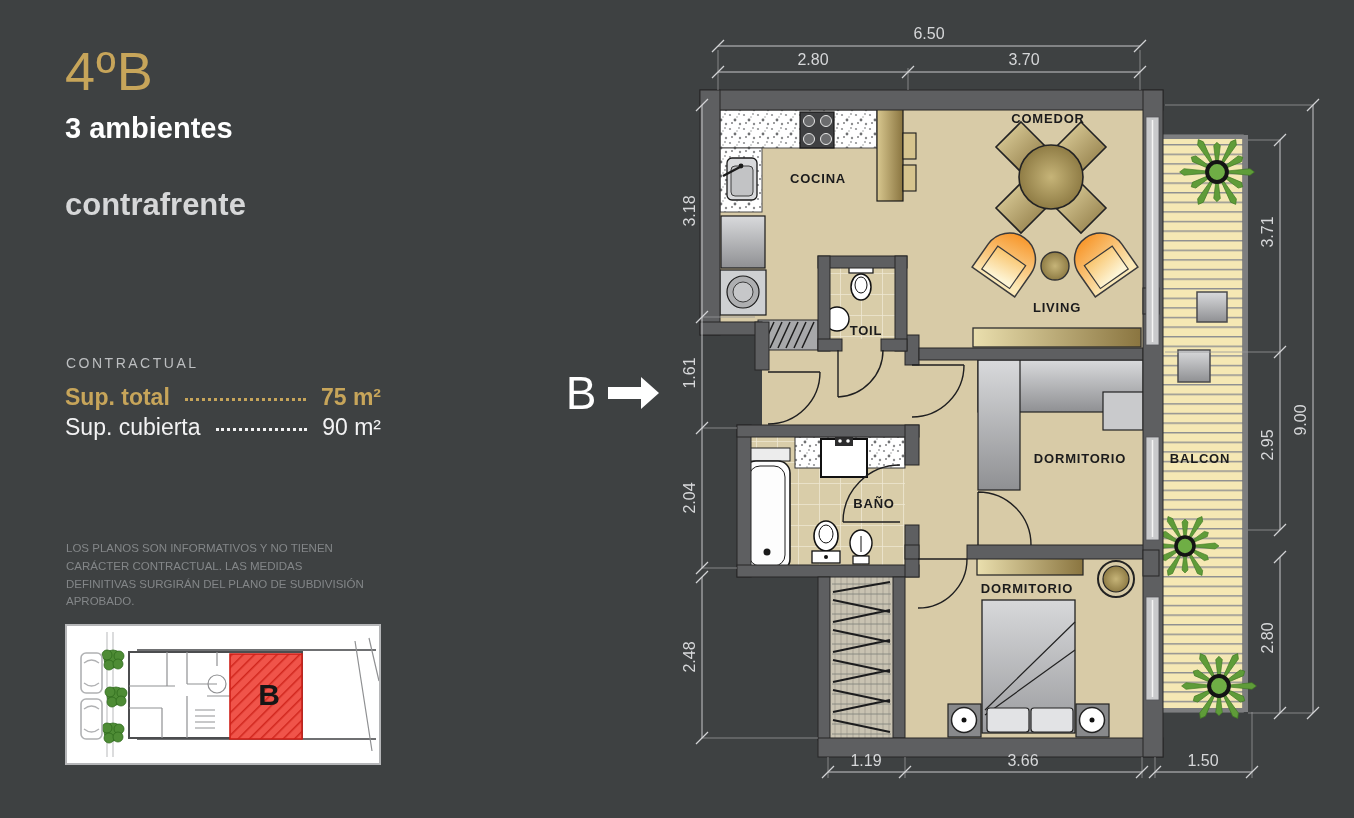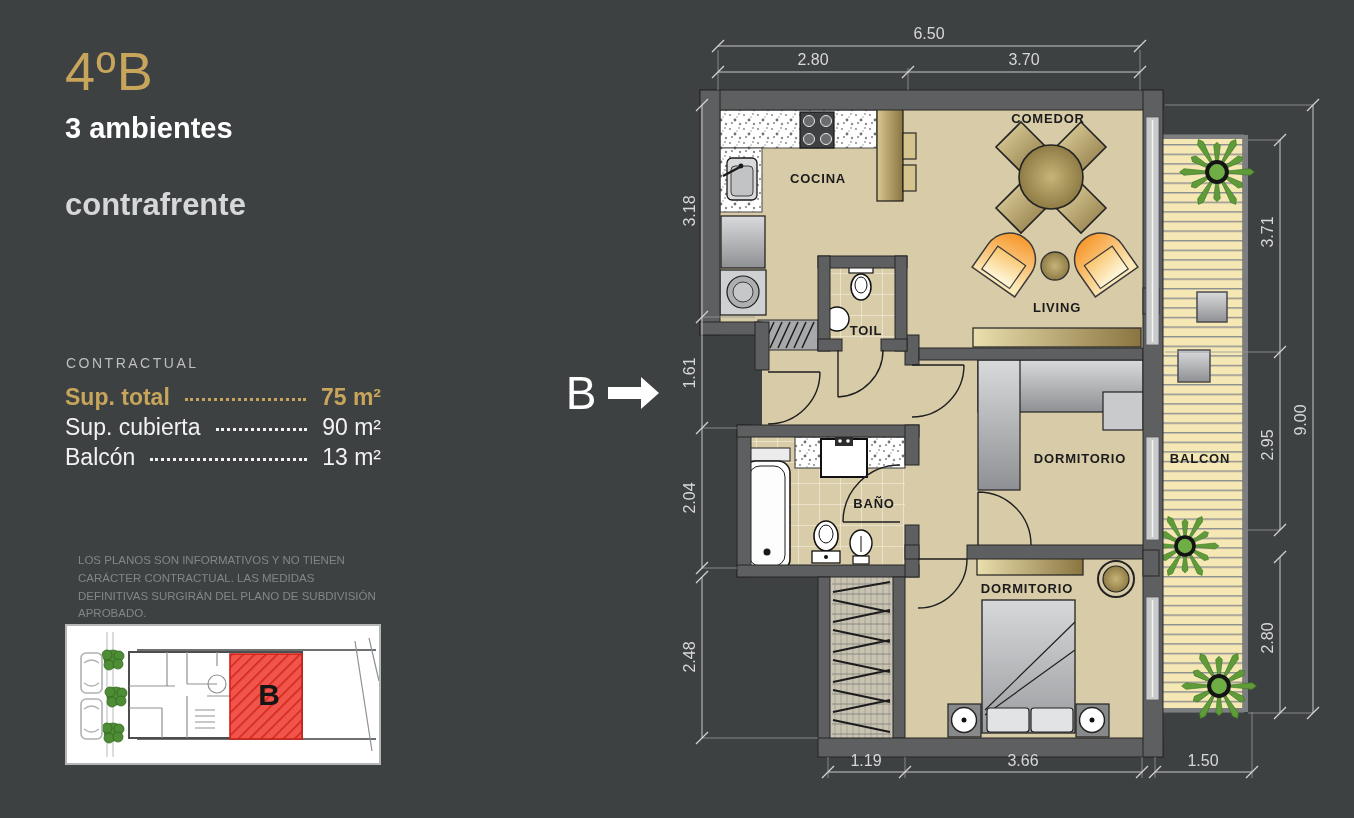--- a/index.html
+++ b/index.html
@@ -8,21 +8,21 @@
   .panel{position:absolute;left:65px;top:0;width:316px;height:818px;}
   .unit-number{position:absolute;top:40px;left:0;font-size:54px;font-weight:400;color:#c7a55a;letter-spacing:1px;}
   .sub1{position:absolute;top:112px;left:0;font-size:29px;font-weight:700;color:#ffffff;}
   .sub2{position:absolute;top:151px;left:0;font-size:31px;font-weight:700;color:#d6d7d8;margin-top:36px;}
   .sup-title{position:absolute;top:355px;left:1px;font-size:14px;letter-spacing:2.5px;color:#bdbfc1;}
   .areas{position:absolute;top:384px;left:0;width:316px;}
   .arow{display:flex;align-items:baseline;height:30px;font-size:23px;color:#f2f2f3;gap:12px;}
   .arow.gold{color:#c7a55a;font-weight:700;}
   .leader{flex:1;border-bottom:3px dotted currentColor;transform:translateY(-4px);margin:0 3px;min-width:10px;}
   .avalue{white-space:nowrap;text-align:right;}
-  .disclaimer{position:absolute;top:540px;left:1px;width:302px;font-size:11.5px;line-height:1.55;color:#838688;margin:12px;}
+  .disclaimer{position:absolute;top:540px;left:1px;width:302px;font-size:11.5px;line-height:1.55;color:#838688;margin:0;}
   .keyplan{position:absolute;top:624px;left:0;width:312px;height:137px;background:#ffffff;border:2px solid #b5b6b8;}
   .plansvg{position:absolute;left:560px;top:0;width:794px;height:818px;}
   svg text{font-family:"Liberation Sans",sans-serif;}
   .roomlbl{font-size:13px;font-weight:700;fill:#1b1b1c;letter-spacing:.8px;text-anchor:middle;}
   .dimtxt{font-size:16px;fill:#d6d7d9;text-anchor:middle;}
 </style>
 </head>
 <body>
 
 <div class="stage">
@@ -36,25 +36,20 @@
     <div class="areas">
       <div class="arow gold">
         <span>Sup. total</span>
         <span class="leader"></span>
         <span class="avalue">75 m²</span>
       </div>
       <div class="arow">
         <span>Sup. cubierta</span>
         <span class="leader"></span>
         <span class="avalue">90 m²</span>
-      </div>
-      <div class="arow">
-        <span>Balcón</span>
-        <span class="leader"></span>
-        <span class="avalue">13 m²</span>
       </div>
     </div>
 
     <p class="disclaimer">LOS PLANOS SON INFORMATIVOS Y NO TIENEN CARÁCTER CONTRACTUAL. LAS MEDIDAS DEFINITIVAS SURGIRÁN DEL PLANO DE SUBDIVISIÓN APROBADO.</p>
 
     <div class="keyplan">
       <svg width="312" height="137" viewBox="0 0 312 137">
         <defs>
           <pattern id="redhatch" width="8" height="8" patternUnits="userSpaceOnUse" patternTransform="rotate(45)">
             <rect width="8" height="8" fill="#f0544a"></rect>

